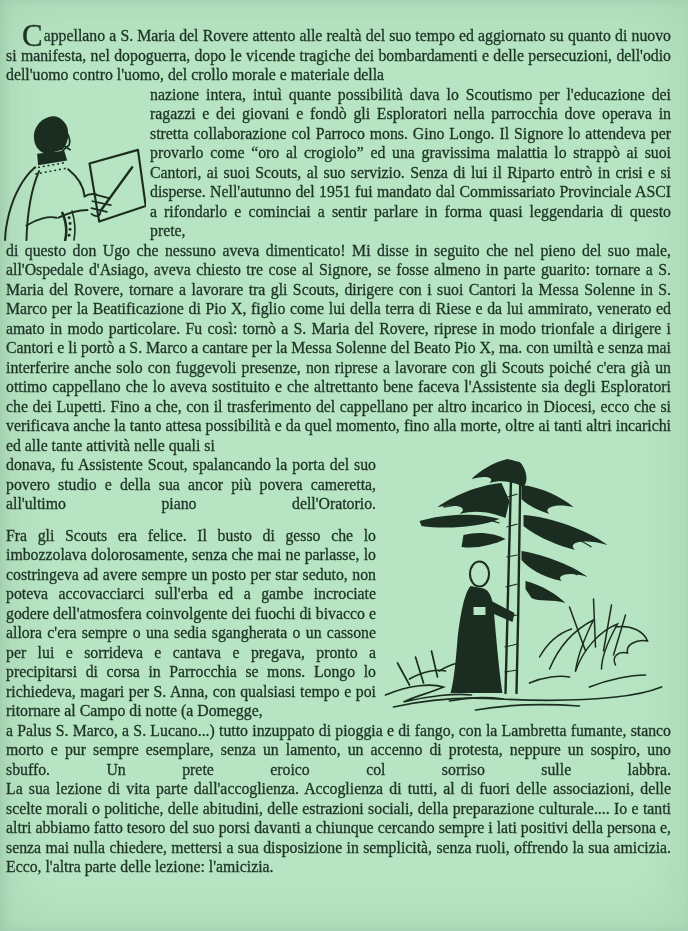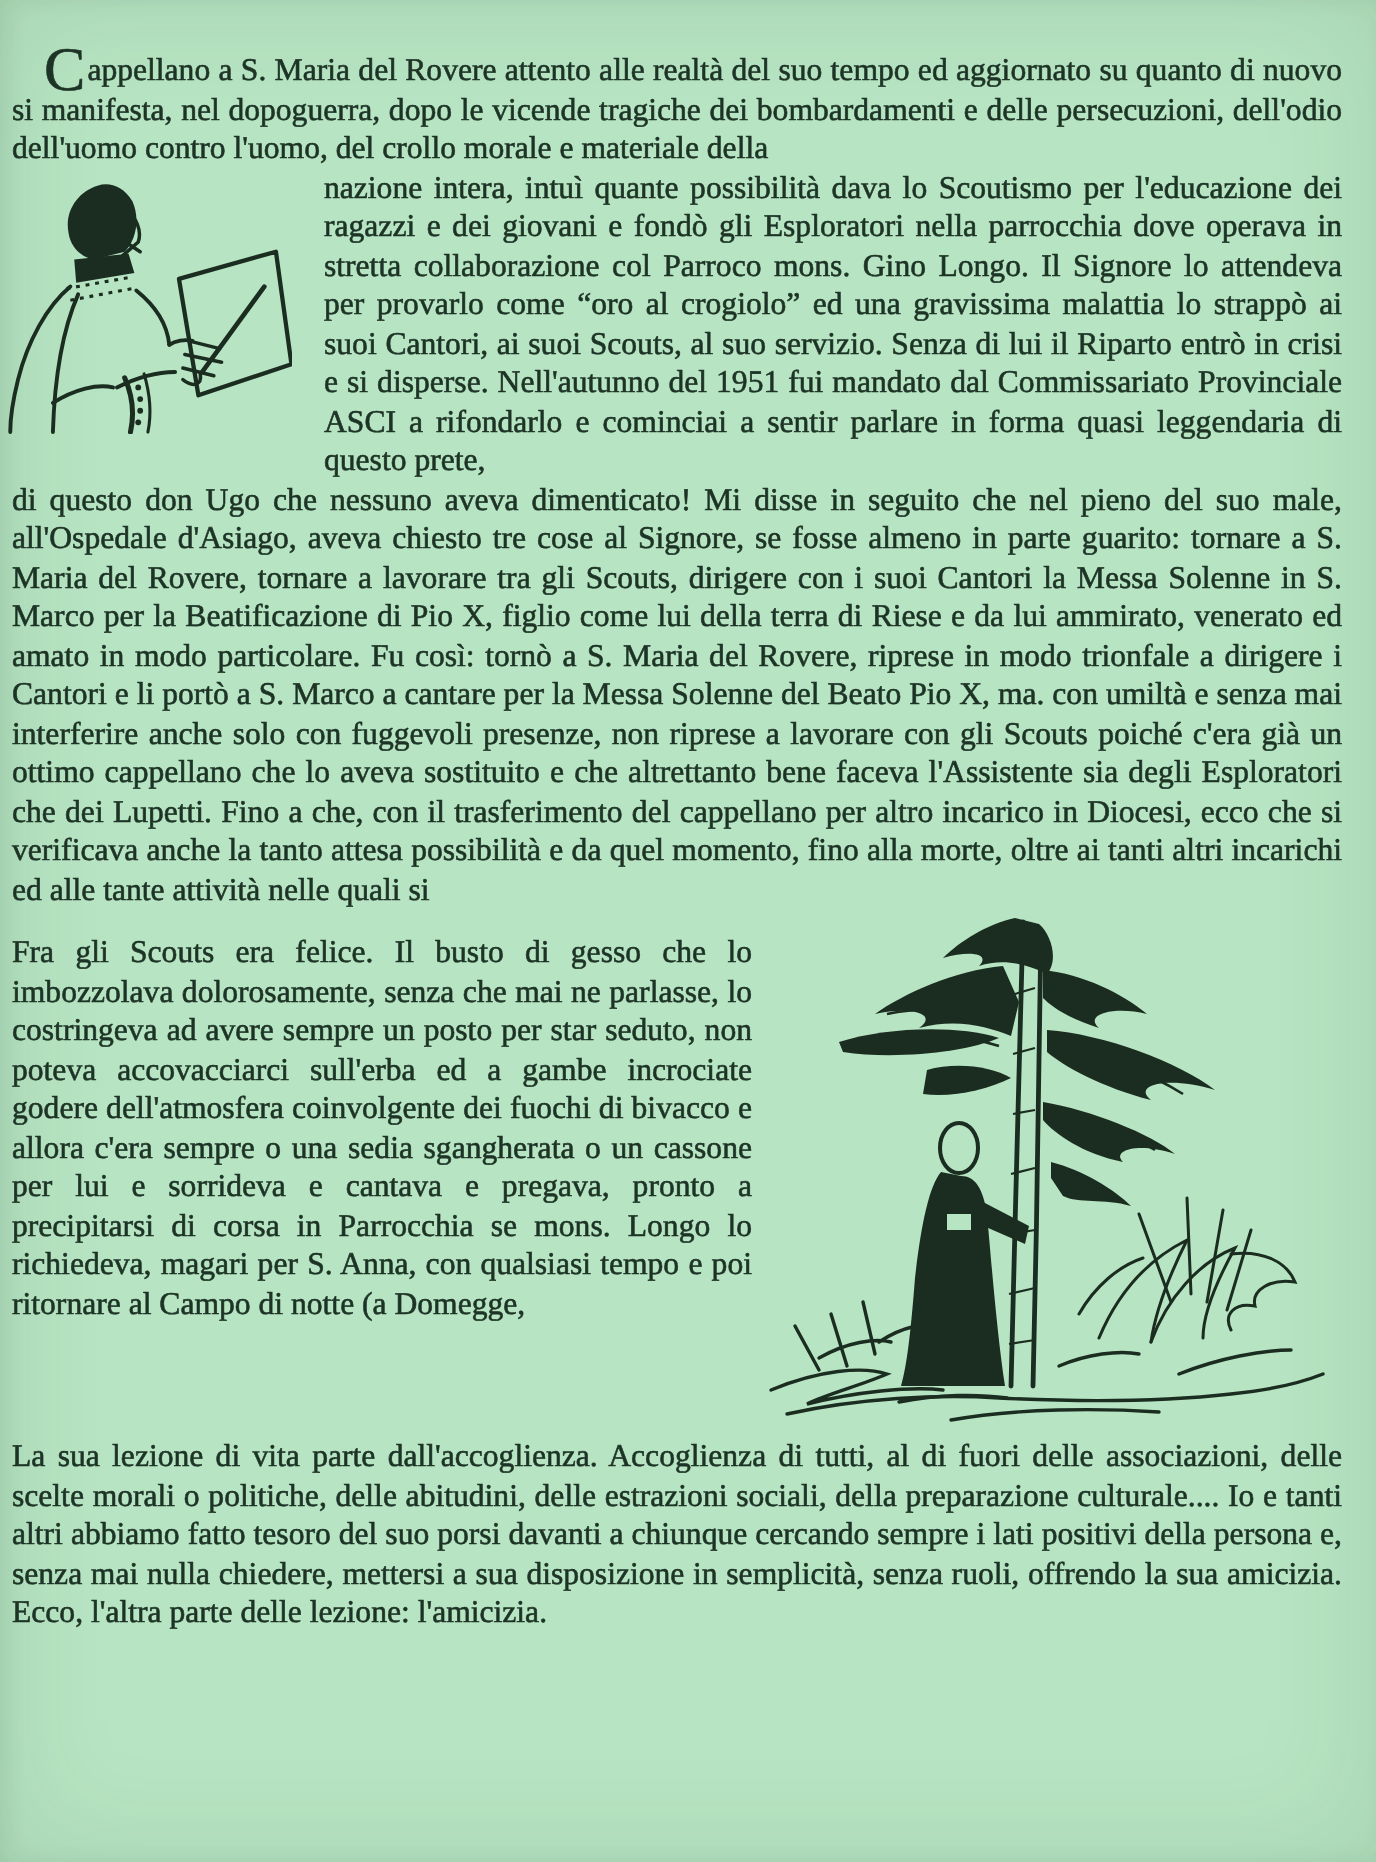--- a/index.html
+++ b/index.html
@@ -26,21 +26,21 @@
     -webkit-text-stroke: 0.3px;
   }
   .p { margin: 0; }
   .p-first { text-indent: 16px; }
   .dropcap {
     font-size: 31px;
     line-height: 1px;
     vertical-align: -5px;
     margin-right: 1px;
   }
-  .row2 { display: flex; align-items: flex-start; gap: 12px; }
+  .row2 { display: flex; align-items: flex-end; }
   .illus-priest {
     flex: 0 0 146px;
     margin: 4px 4px 0 -6px;
   }
   .illus-priest svg { display: block; width: 146px; height: 128px; }
   .row2 .p { flex: 1; }
   .row4 { display: flex; align-items: flex-start; }
   .col-left { flex: 0 0 370px; }
   .p-gap { margin-top: 12px; }
   .force-just { text-align-last: justify; }
@@ -107,20 +107,21 @@
         </g>
       </svg>
     </div>
     <p class="p">nazione intera, intuì quante possibilità dava lo Scoutismo per l'educazione dei ragazzi e dei giovani e fondò gli Esploratori nella parrocchia dove operava in stretta collaborazione col Parroco mons. Gino Longo. Il Signore lo attendeva per provarlo come “oro al crogiolo” ed una gravissima malattia lo strappò ai suoi Cantori, ai suoi Scouts, al suo servizio. Senza di lui il Riparto entrò in crisi e si disperse. Nell'autunno del 1951 fui mandato dal Commissariato Provinciale ASCI a rifondarlo e cominciai a sentir parlare in forma quasi leggendaria di questo prete,</p>
   </div>
 
   <p class="p">di questo don Ugo che nessuno aveva dimenticato! Mi disse in seguito che nel pieno del suo male, all'Ospedale d'Asiago, aveva chiesto tre cose al Signore, se fosse almeno in parte guarito: tornare a S. Maria del Rovere, tornare a lavorare tra gli Scouts, dirigere con i suoi Cantori la Messa Solenne in S. Marco per la Beatificazione di Pio X, figlio come lui della terra di Riese e da lui ammirato, venerato ed amato in modo particolare. Fu così: tornò a S. Maria del Rovere, riprese in modo trionfale a dirigere i Cantori e li portò a S. Marco a cantare per la Messa Solenne del Beato Pio X, ma. con umiltà e senza mai interferire anche solo con fuggevoli presenze, non riprese a lavorare con gli Scouts poiché c'era già un ottimo cappellano che lo aveva sostituito e che altrettanto bene faceva l'Assistente sia degli Esploratori che dei Lupetti. Fino a che, con il trasferimento del cappellano per altro incarico in Diocesi, ecco che si verificava anche la tanto attesa possibilità e da quel momento, fino alla morte, oltre ai tanti altri incarichi ed alle tante attività nelle quali si</p>
 
   <div class="row4">
     <div class="col-left">
+      <p class="p force-just">donava, fu Assistente Scout, spalancando la porta del suo povero studio e della sua ancor più povera cameretta, all'ultimo piano dell'Oratorio.</p>
       <p class="p p-gap">Fra gli Scouts era felice. Il busto di gesso che lo imbozzolava dolorosamente, senza che mai ne parlasse, lo costringeva ad avere sempre un posto per star seduto, non poteva accovacciarci sull'erba ed a gambe incrociate godere dell'atmosfera coinvolgente dei fuochi di bivacco e allora c'era sempre o una sedia sgangherata o un cassone per lui e sorrideva e cantava e pregava, pronto a precipitarsi di corsa in Parrocchia se mons. Longo lo richiedeva, magari per S. Anna, con qualsiasi tempo e poi ritornare al Campo di notte (a Domegge,</p>
     </div>
     <div class="illus illus-tree">
       <svg viewBox="0 0 300 262" preserveAspectRatio="xMidYMid meet" aria-hidden="true">
 
         <g fill="none" class="sk" stroke-width="2.4" stroke-linecap="round">
           <path d="M132,4 C130,70 128,160 126,236"></path>
           <path d="M141,8 C140,70 139,160 137,236"></path>
         </g>
         <g fill="none" class="sk" stroke-width="1.1">
@@ -160,15 +161,16 @@
           <path d="M14,250 C50,242 90,240 120,242 C160,244 200,244 236,240 C256,238 272,234 282,230"></path>
           <path d="M96,253 C130,247 170,247 200,249 M210,230 C230,222 252,218 266,218"></path>
           <path d="M150,226 C164,220 180,218 190,220"></path>
           <path d="M18,206 L30,228 M36,200 L44,226 M52,194 L58,220"></path>
           <path d="M70,244 C90,240 110,240 124,242"></path>
         </g>
       </svg>
     </div>
   </div>
 
+  <p class="p force-just">a Palus S. Marco, a S. Lucano...) tutto inzuppato di pioggia e di fango, con la Lambretta fumante, stanco morto e pur sempre esemplare, senza un lamento, un accenno di protesta, neppure un sospiro, uno sbuffo. Un prete eroico col sorriso sulle labbra.</p>
   <p class="p">La sua lezione di vita parte dall'accoglienza. Accoglienza di tutti, al di fuori delle associazioni, delle scelte morali o politiche, delle abitudini, delle estrazioni sociali, della preparazione culturale.... Io e tanti altri abbiamo fatto tesoro del suo porsi davanti a chiunque cercando sempre i lati positivi della persona e, senza mai nulla chiedere, mettersi a sua disposizione in semplicità, senza ruoli, offrendo la sua amicizia. Ecco, l'altra parte delle lezione: l'amicizia.</p>
 
 </div>
 
 </body></html>

